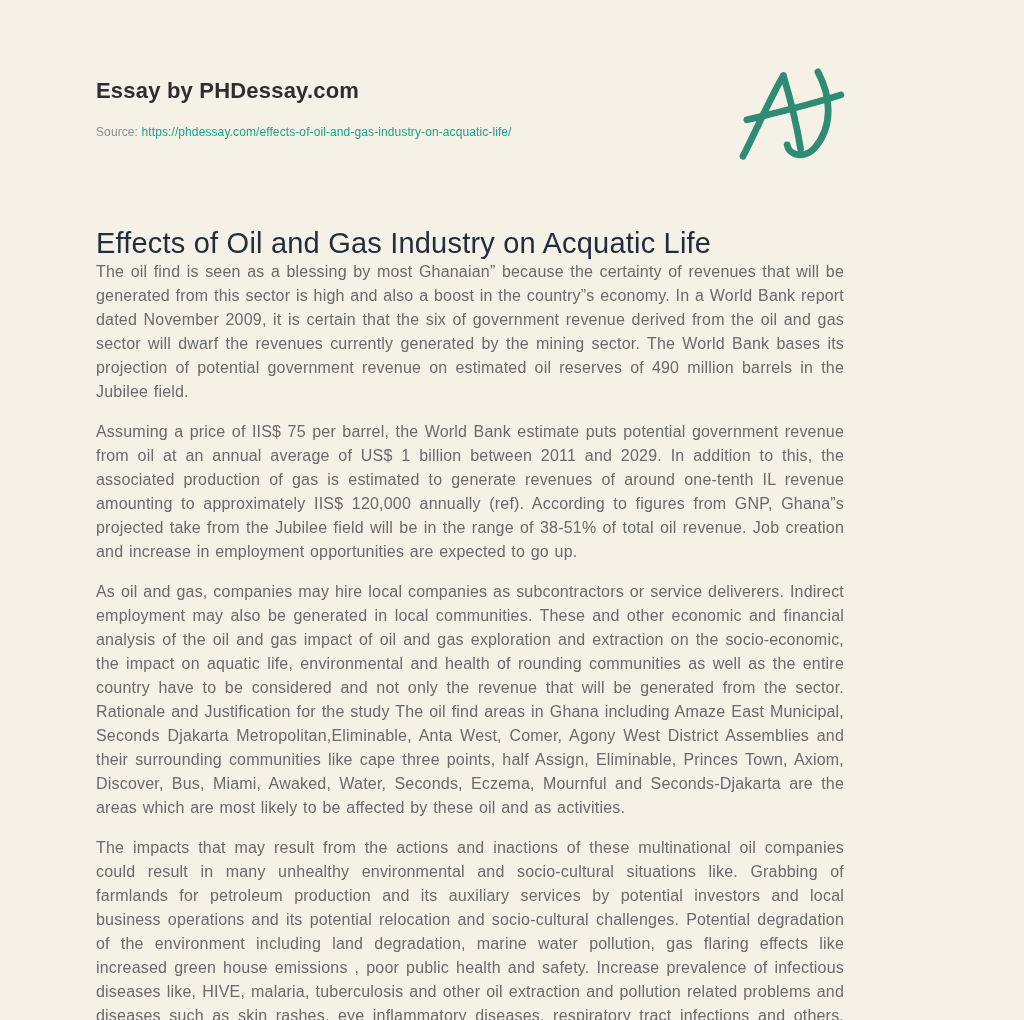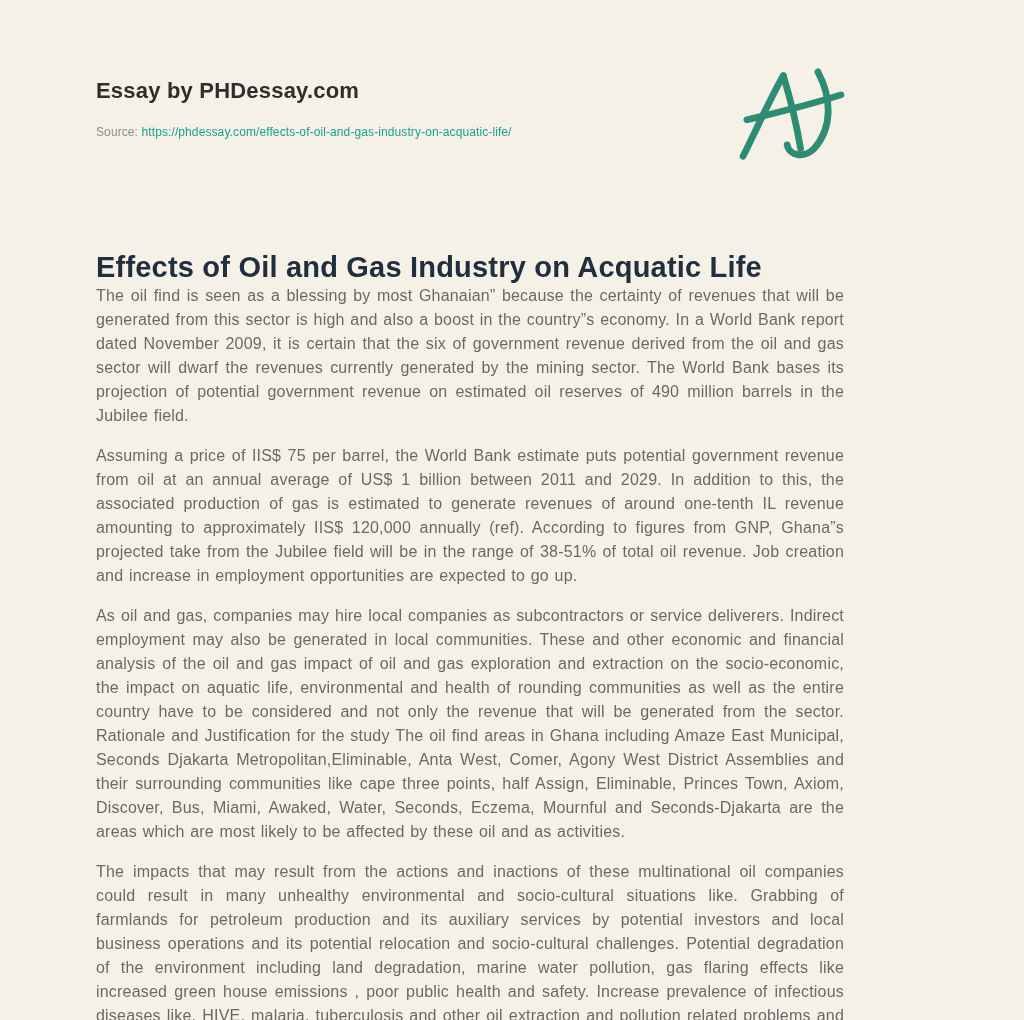--- a/index.html
+++ b/index.html
@@ -37,23 +37,23 @@
     cursor: pointer;
   }
   .logo {
     position: absolute;
     top: 68px;
     right: 90px;
     width: 118px;
     height: 96px;
   }
   .title {
-    margin-top: 112px;
+    margin-top: 88px;
     font-size: 29px;
-    font-weight: 700;
+    font-weight: 400;
     color: #202e3e;
     letter-spacing: 0.2px;
   }
   .body-text {
   }
   .body-text p {
     font-size: 16px;
     line-height: 24px;
     text-align: justify;
     color: #696969;

